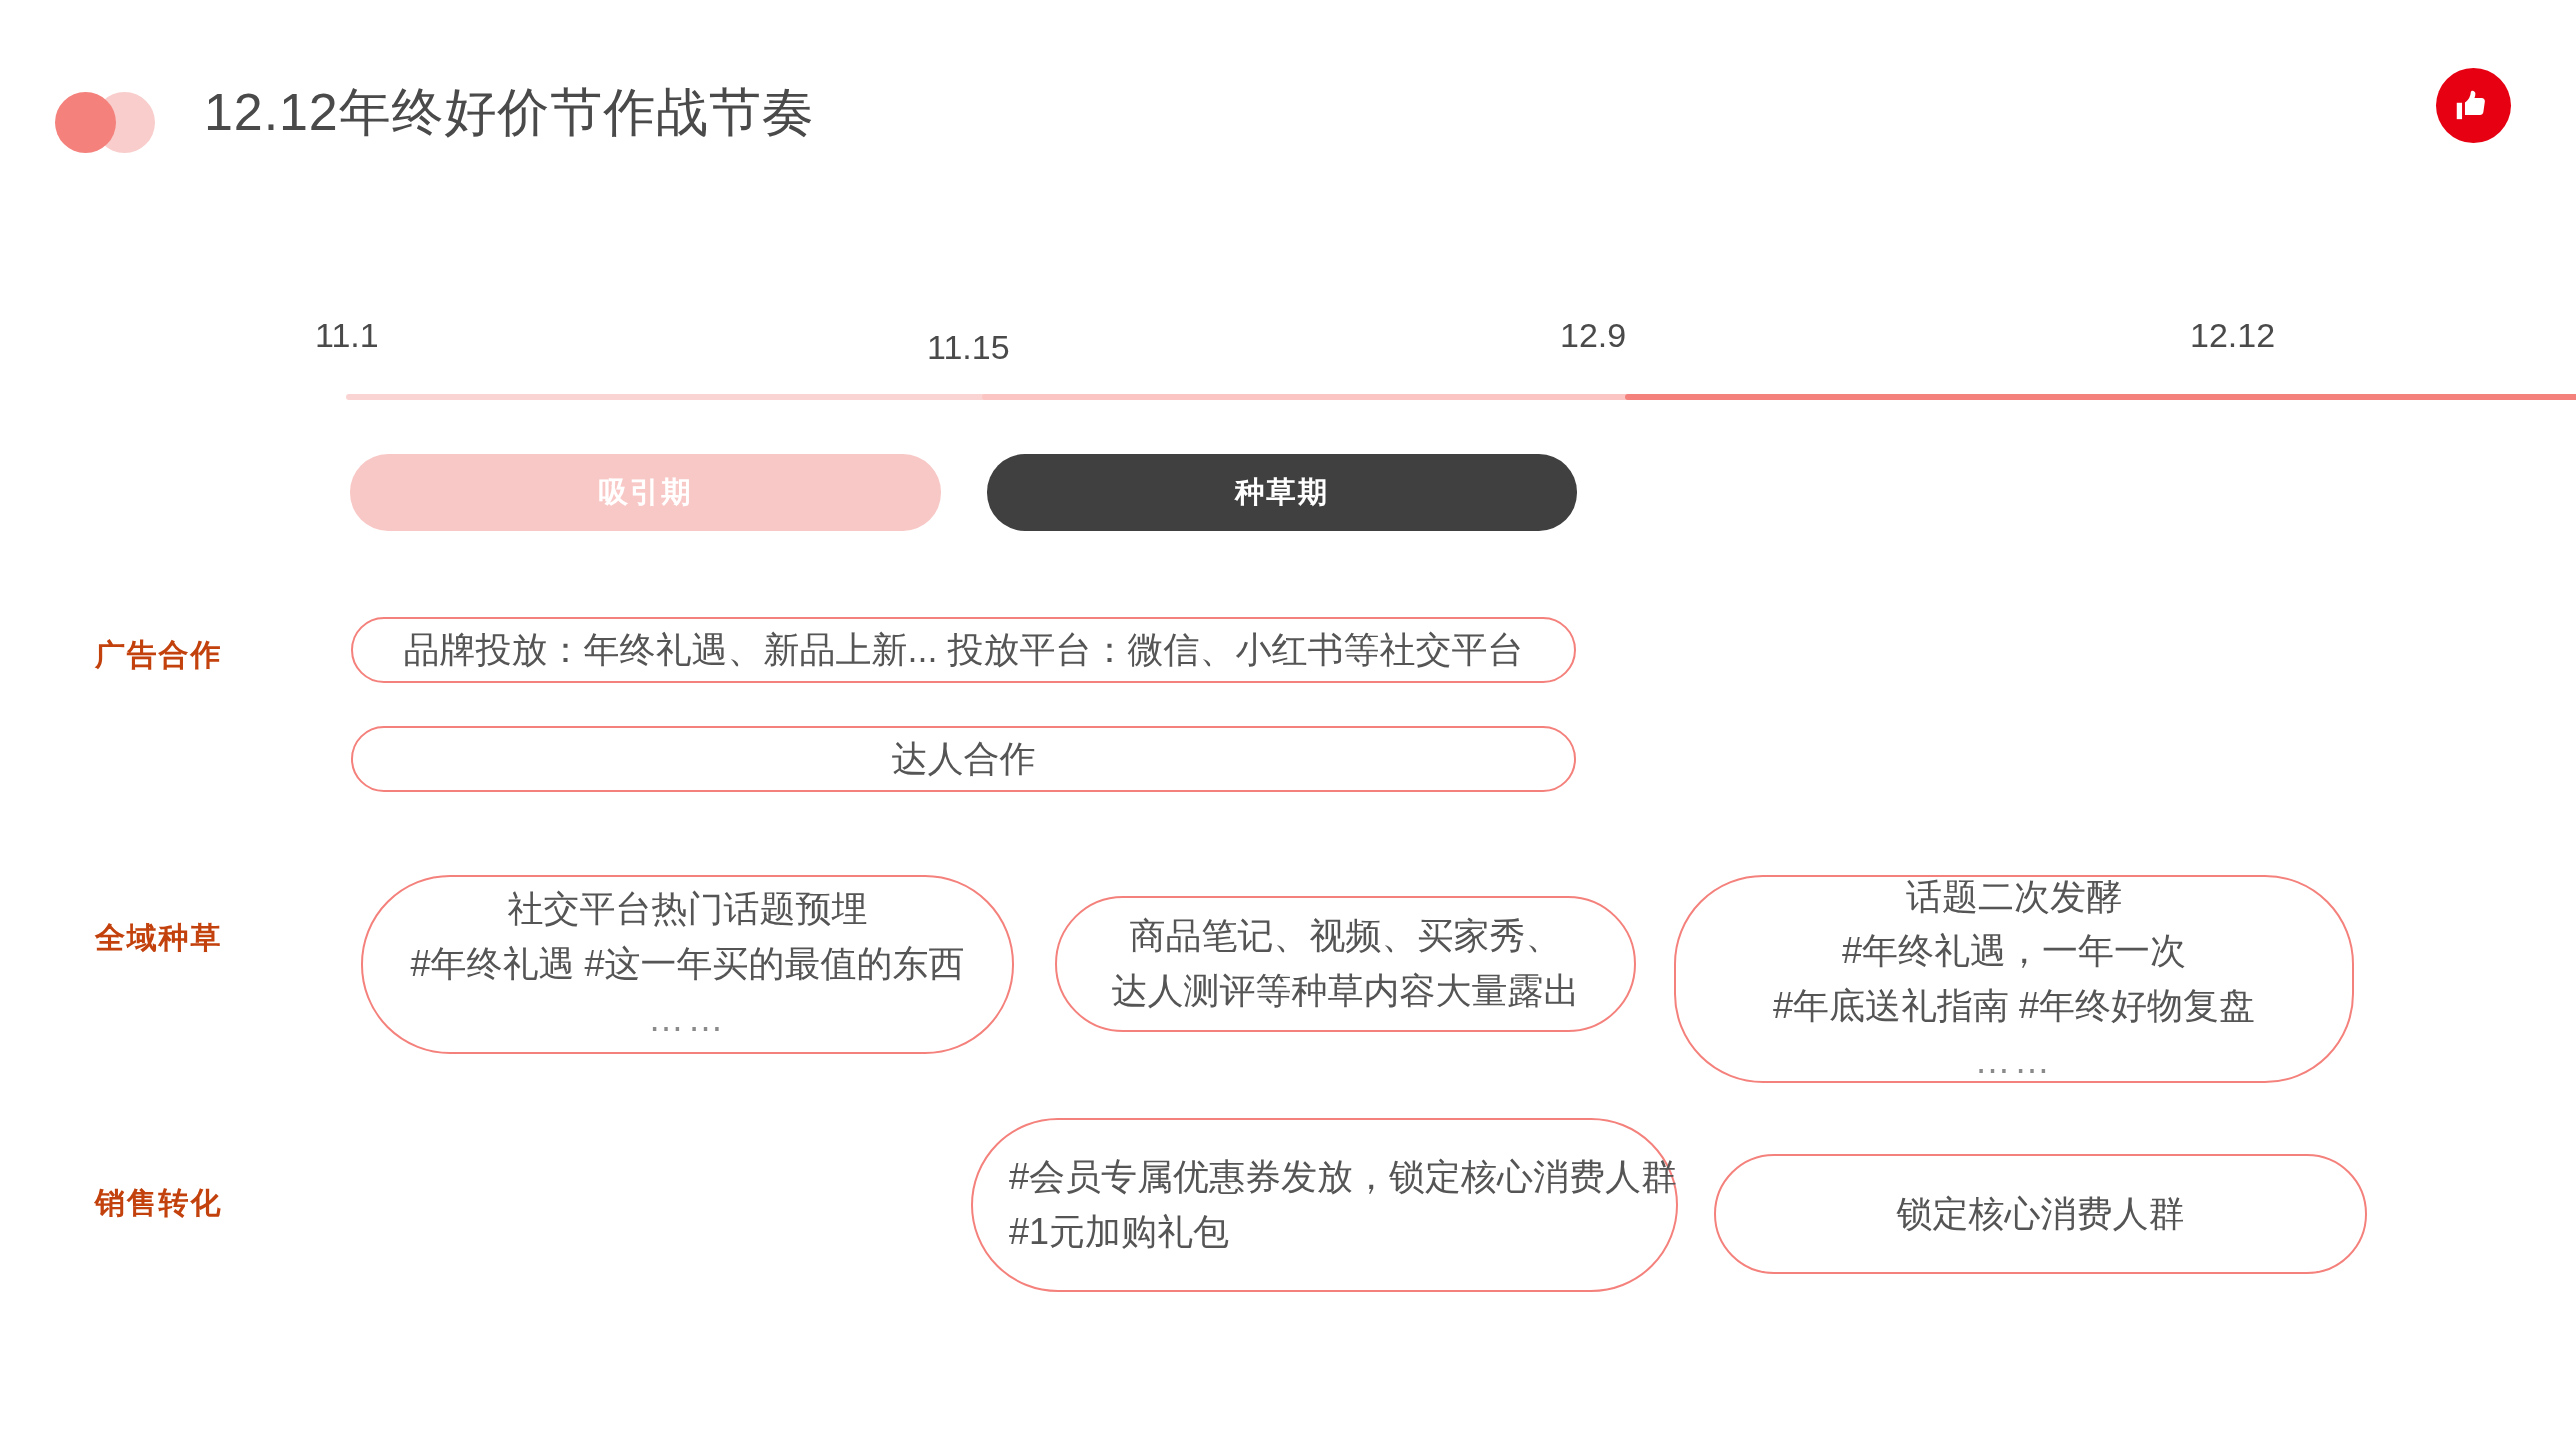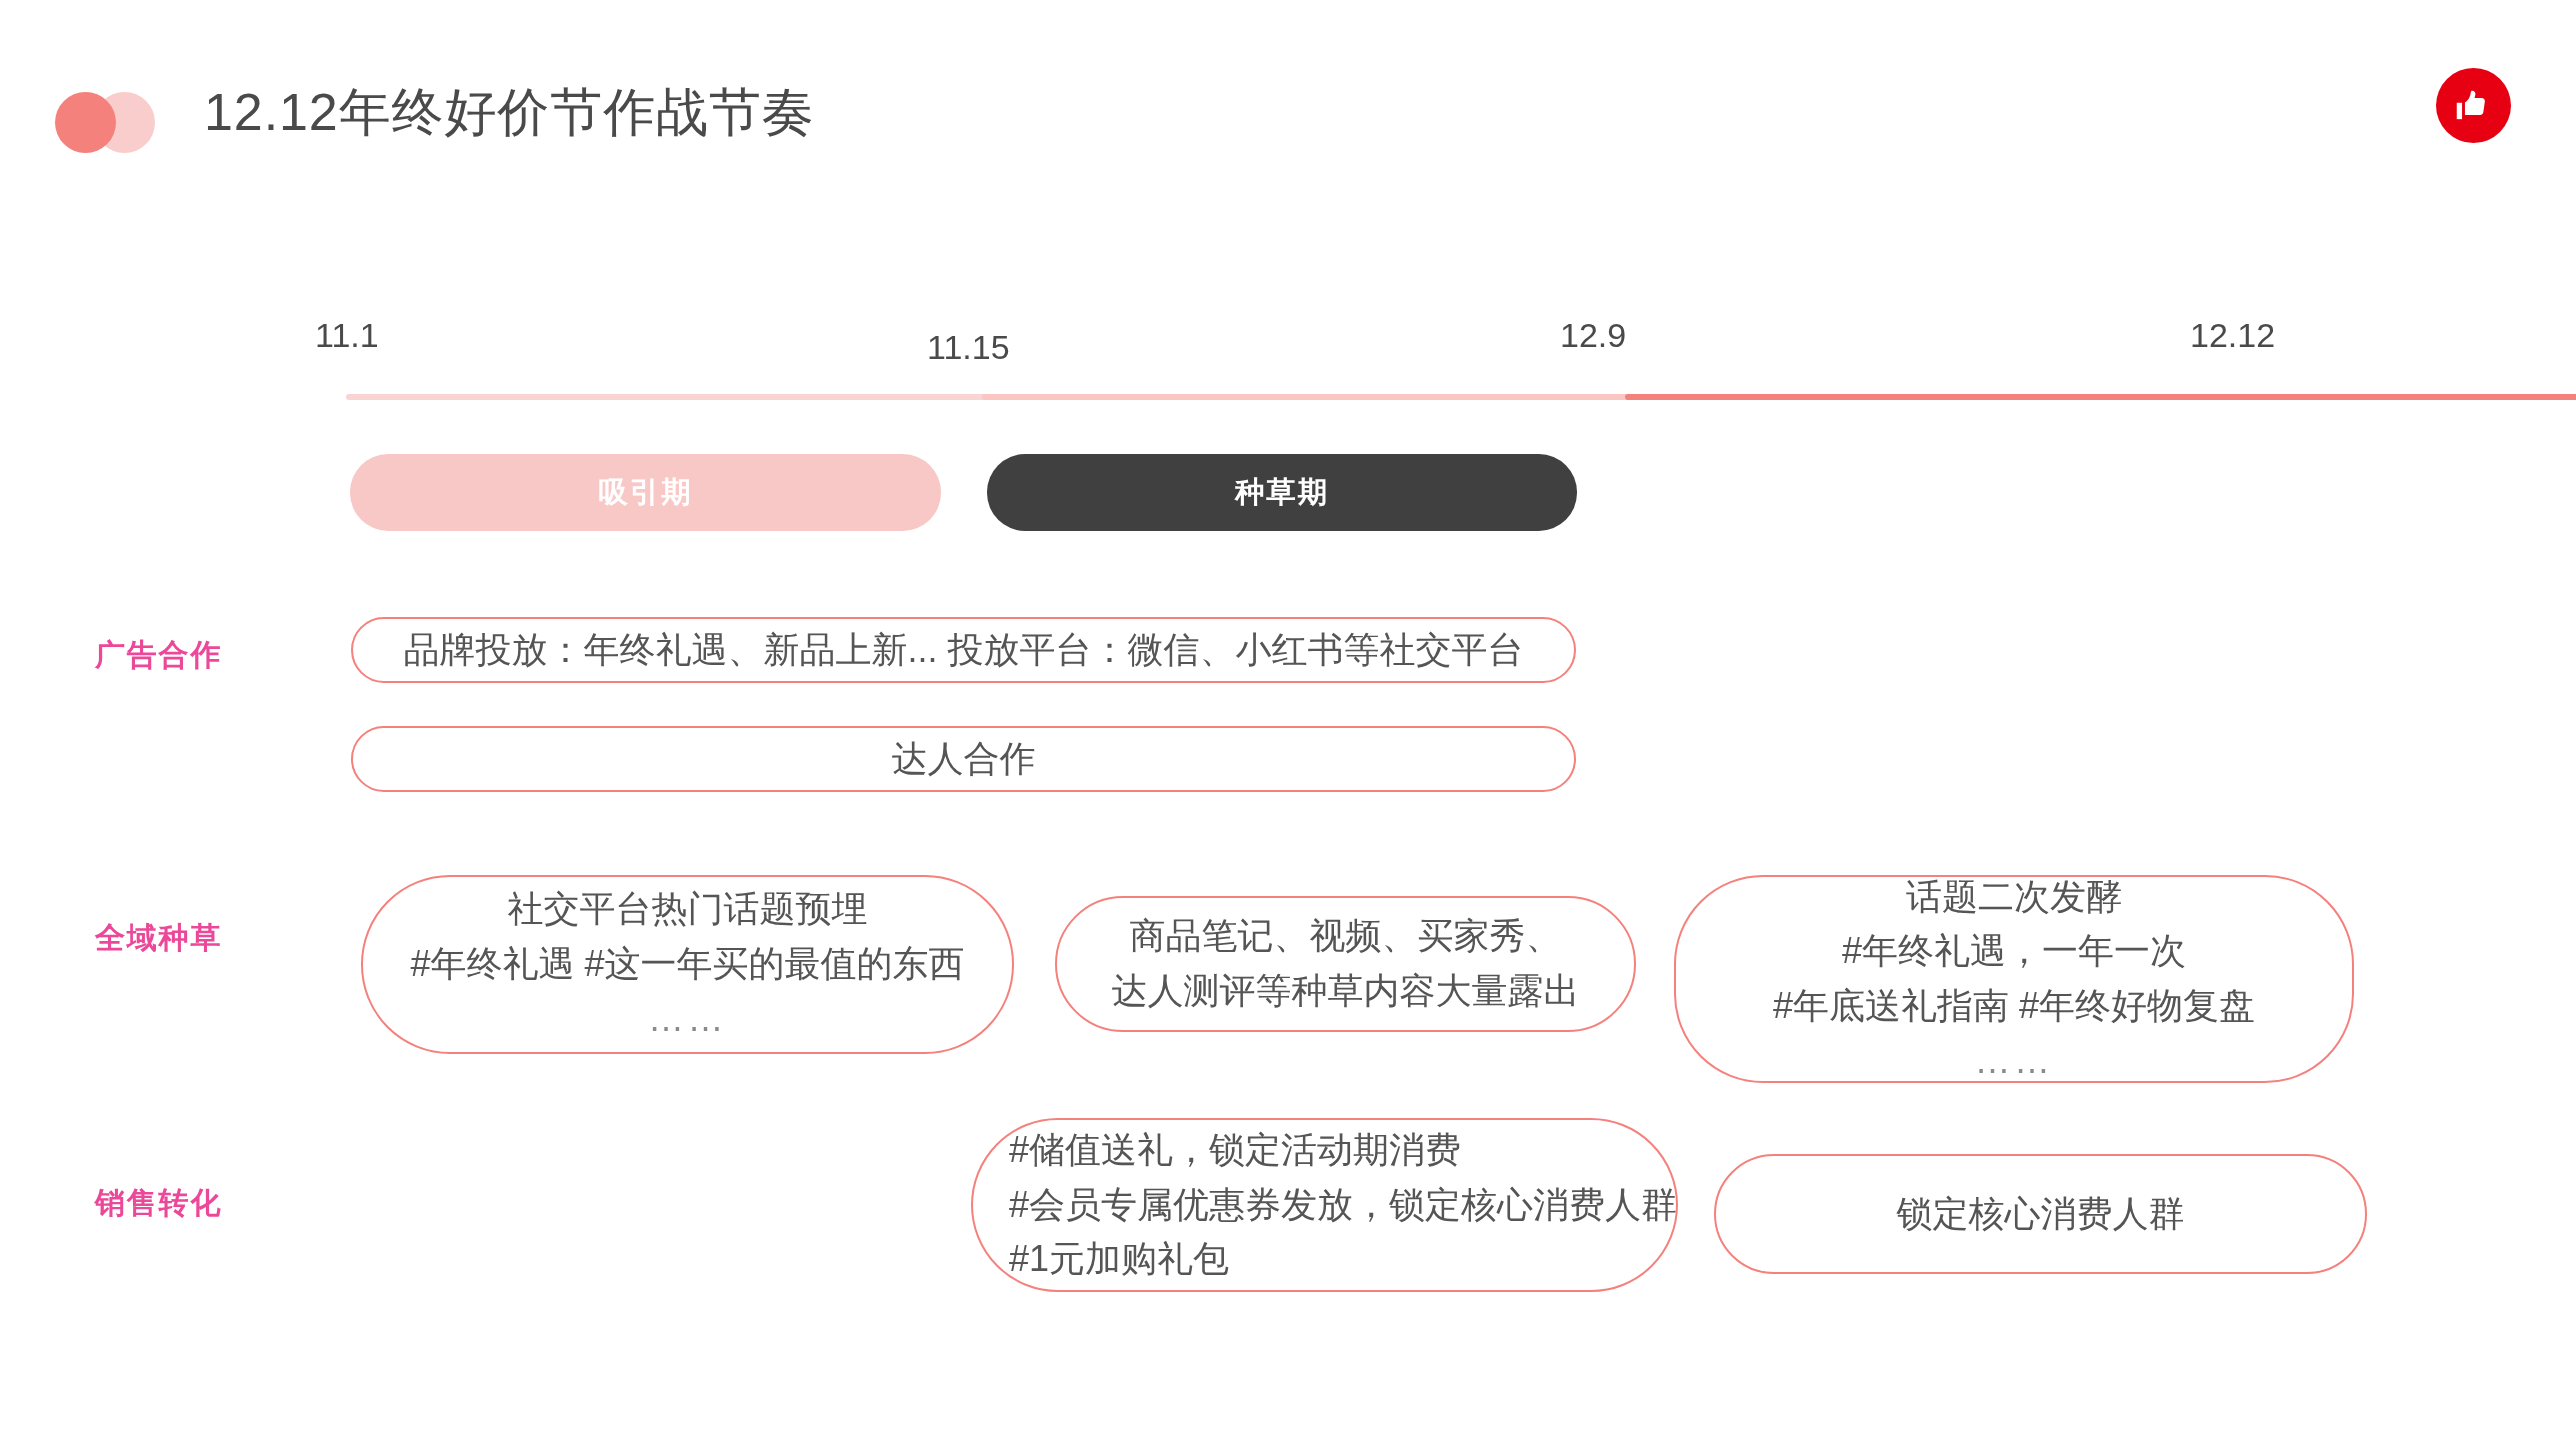--- a/index.html
+++ b/index.html
@@ -115,21 +115,21 @@
     font-size: 29.5px;
     font-weight: 600;
     letter-spacing: 1.8px;
   }
 
   
   .row-label {
     position: absolute;
     font-size: 30px;
     font-weight: 700;
-    color: #ec4899;
+    color: #c2410c;
     letter-spacing: 1.8px;
     white-space: nowrap;
     line-height: 1;
   }
 
   .box {
     position: absolute;
     border: 2.7px solid #F4817C;
     background: #ffffff;
     box-sizing: border-box;
@@ -240,21 +240,20 @@
 </div>
 
 <div class="box" id="box-seed-3">
   <div class="ln">话题二次发酵</div>
   <div class="ln">#年终礼遇，一年一次</div>
   <div class="ln">#年底送礼指南   #年终好物复盘</div>
   <div class="ln dots">……</div>
 </div>
 
 <div class="box left-text" id="box-sale-1">
-  <div class="ln">#储值送礼，锁定活动期消费</div>
   <div class="ln">#会员专属优惠券发放，锁定核心消费人群</div>
   <div class="ln">#1元加购礼包</div>
 </div>
 
 <div class="box" id="box-sale-2">
   <div class="ln">锁定核心消费人群</div>
 </div>
 
 
 </body></html>

